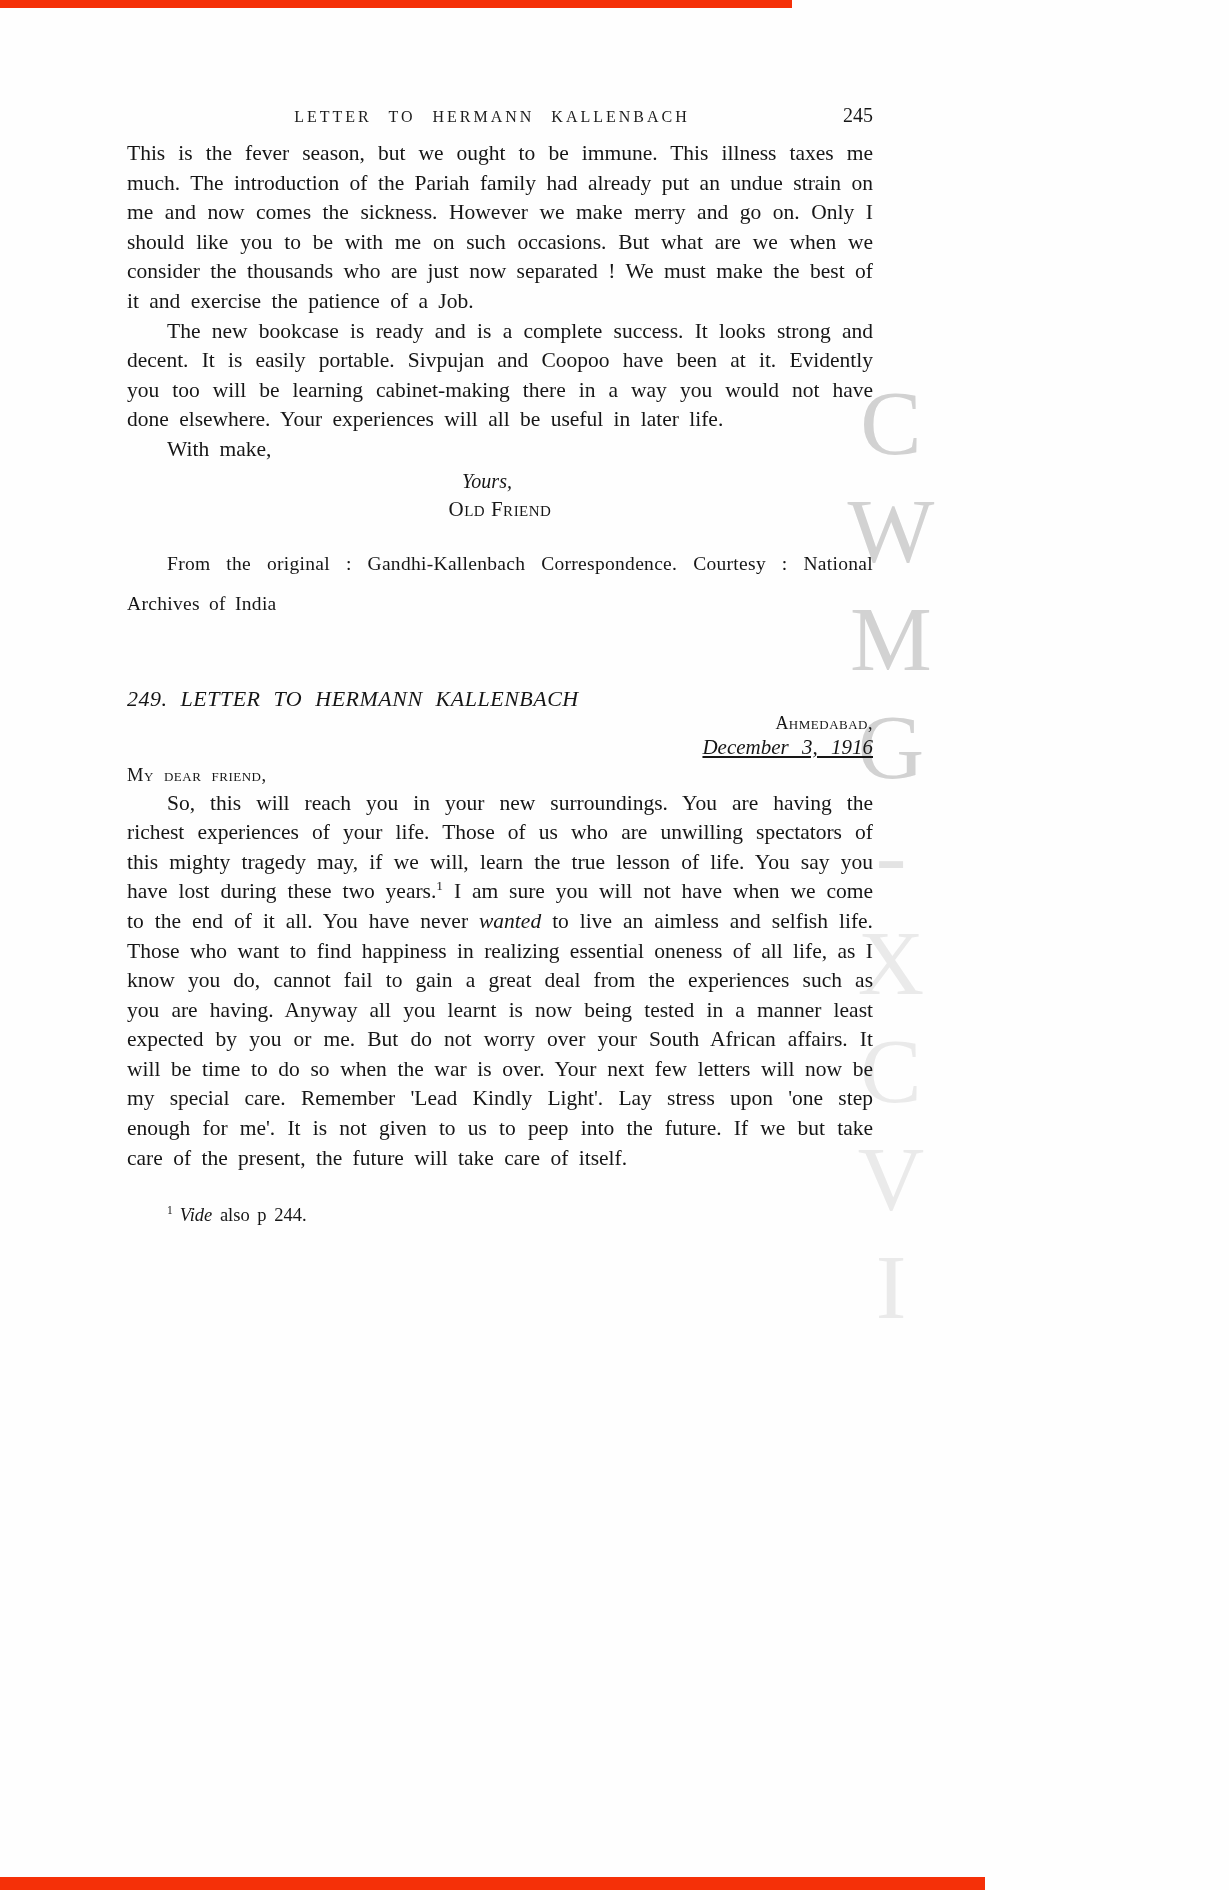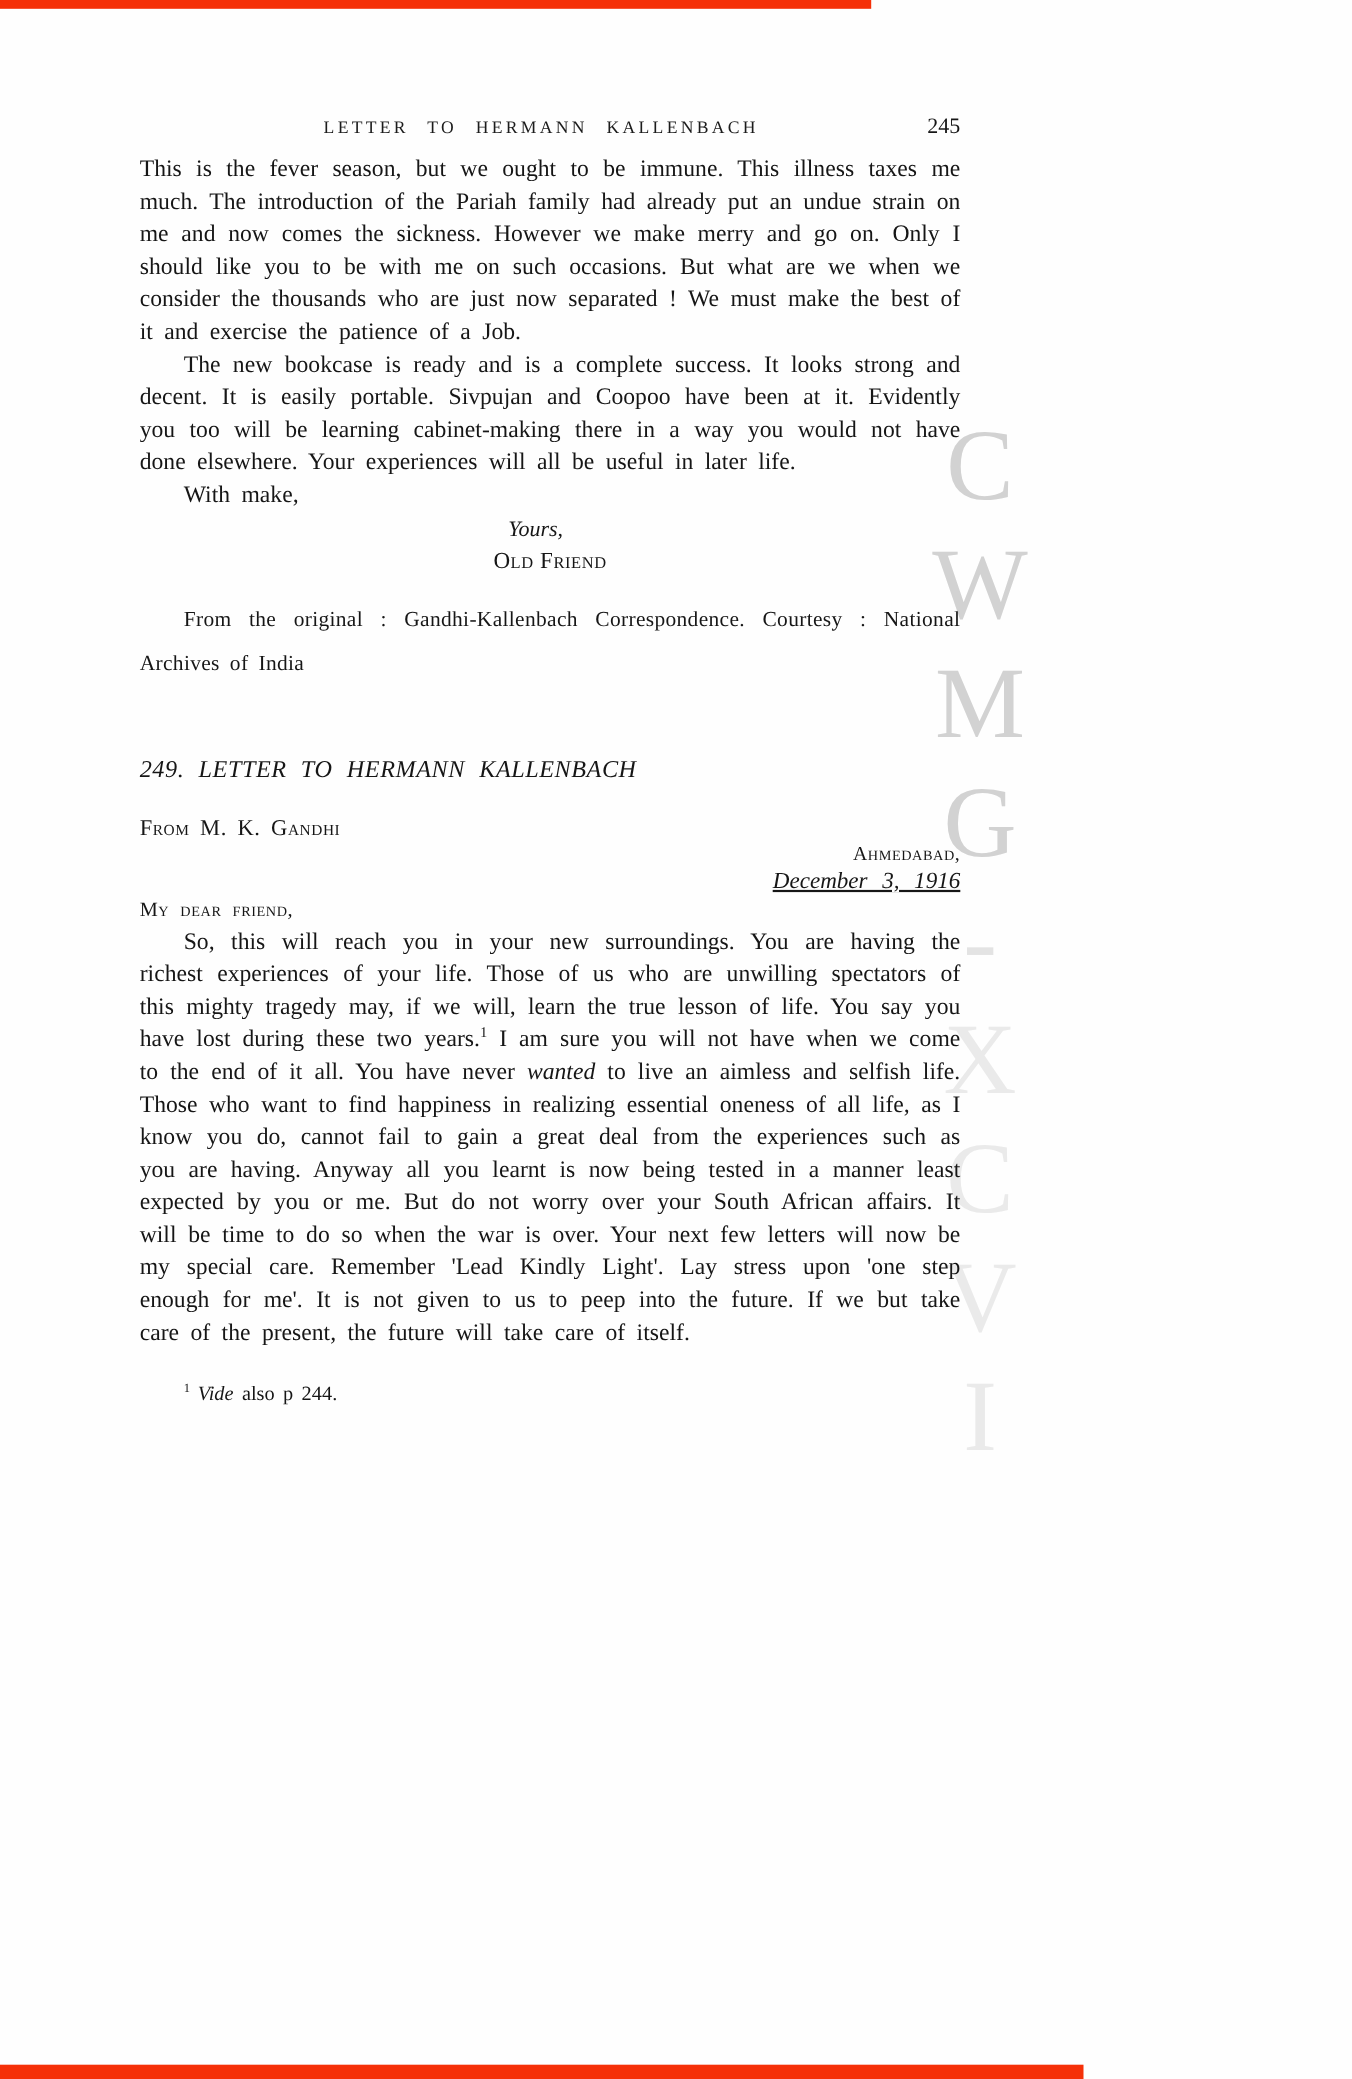--- a/index.html
+++ b/index.html
@@ -163,21 +163,20 @@
 
     <p class="body-text indent closing">With make,</p>
 
     <p class="signoff yours">Yours,</p>
     <p class="signoff name">Old Friend</p>
 
     <p class="source-note">From the original : Gandhi-Kallenbach Correspondence. Courtesy : National Archives of India</p>
 
     <h2 class="letter-title">249. LETTER TO HERMANN KALLENBACH</h2>
 
-    <p class="from-line">From M. K. Gandhi</p>
 
     <p class="place-line">Ahmedabad,</p>
     <p class="date-line">December 3, 1916</p>
 
     <p class="salutation">My dear friend,</p>
 
     <p class="body-text indent letter-body"><span>So, this will reach you in your new surroundings. You are having the richest experiences of your life. Those of us who are unwilling spectators of this mighty tragedy may, if we will, learn the true lesson of life. You say you have lost during these two years.</span><sup class="fn-ref">1</sup><span> I am sure you will not have when we come to the end of it all. You have never </span><em>wanted</em><span> to live an aimless and selfish life. Those who want to find happiness in realizing essential oneness of all life, as I know you do, cannot fail to gain a great deal from the experiences such as you are having. Anyway all you learnt is now being tested in a manner least expected by you or me. But do not worry over your South African affairs. It will be time to do so when the war is over. Your next few letters will now be my special care. Remember 'Lead Kindly Light'. Lay stress upon 'one step enough for me'. It is not given to us to peep into the future. If we but take care of the present, the future will take care of itself.</span></p>
 
     <p class="footnote"><sup class="fn-ref">1</sup><em class="fn-vide">Vide</em><span> also p 244.</span></p>
 

